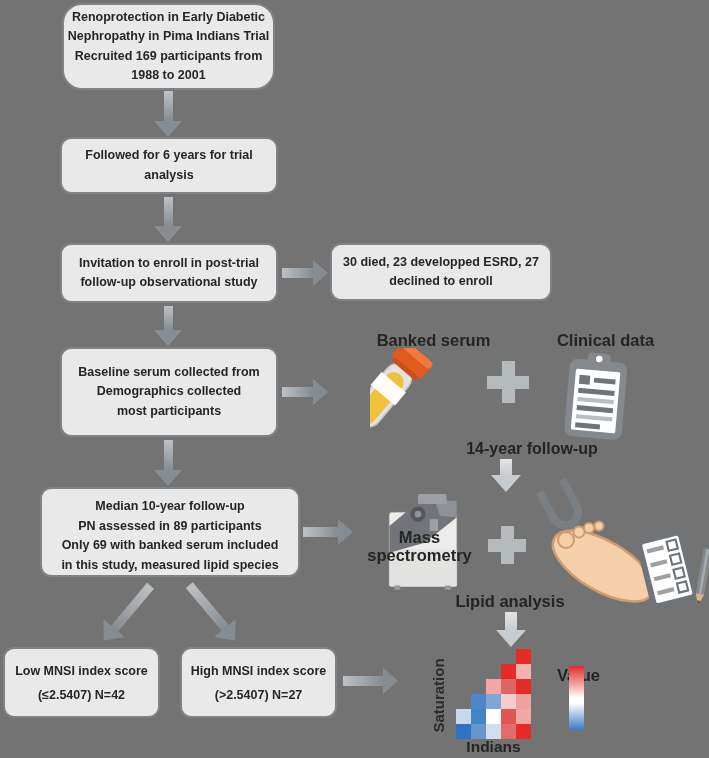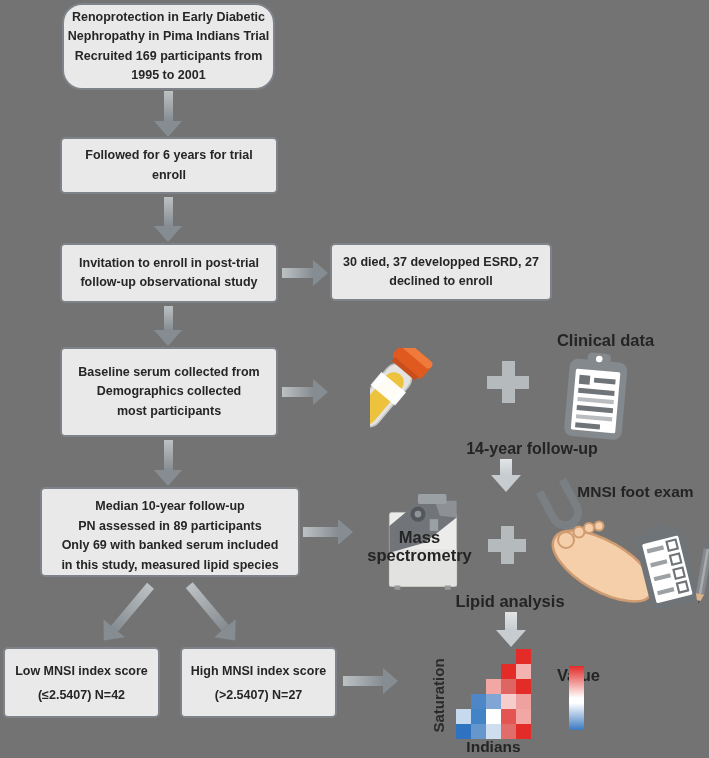--- a/index.html
+++ b/index.html
@@ -3,21 +3,21 @@
 <meta charset="utf-8">
 <style>
   html,body { margin:0; padding:0; background:#ffffff; }
   .canvas {
     position:relative; width:709px; height:758px; background:#737373;
     font-family:"Liberation Sans", sans-serif; color:#2a2a2a; overflow:hidden;
   }
   
   .box {
     position:absolute; box-sizing:border-box;
-    background:#e9e9e9; border:2px solid #7d8388; border-radius:5px;
+    background:#e9e9e9; border:2px solid #7d8388; border-radius:11px;
     display:flex; flex-direction:column; justify-content:center; align-items:center;
     font-weight:700; font-size:12.5px; line-height:19.5px; text-align:center;
     color:#262626;
   }
   .box .bline { white-space:nowrap; }
   
   .arr-v { position:absolute; width:28px; display:flex; flex-direction:column; align-items:center; }
   .arr-v .shaft { width:9px; flex:1; background:linear-gradient(#bcc1c4,#868d92); }
   .arr-v .head { width:0; height:0; border-left:14px solid transparent; border-right:14px solid transparent; border-top:16px solid #868d92; }
   .arr-h { position:absolute; height:26px; display:flex; align-items:center; }
@@ -44,35 +44,35 @@
 </style>
 </head>
 <body>
 
 <div class="canvas">
 
   <div class="box" style="left:62px;top:3px;width:213px;height:87px;border-radius:20px;">
     <div class="bline">Renoprotection in Early Diabetic</div>
     <div class="bline">Nephropathy in Pima Indians Trial</div>
     <div class="bline">Recruited 169 participants from</div>
-    <div class="bline">1995 to 2001</div>
+    <div class="bline">1988 to 2001</div>
   </div>
 
   <div class="box" style="left:60px;top:137px;width:218px;height:57px;">
     <div class="bline">Followed for 6 years for trial</div>
-    <div class="bline">enroll</div>
+    <div class="bline">analysis</div>
   </div>
 
   <div class="box" style="left:60px;top:243px;width:218px;height:60px;">
     <div class="bline">Invitation to enroll in post-trial</div>
     <div class="bline">follow-up observational study</div>
   </div>
 
   <div class="box" style="left:330px;top:243px;width:222px;height:58px;">
-    <div class="bline">30 died, 37 developped ESRD, 27</div>
+    <div class="bline">30 died, 23 developped ESRD, 27</div>
     <div class="bline">declined to enroll</div>
   </div>
 
   <div class="box" style="left:60px;top:347px;width:218px;height:90px;">
     <div class="bline">Baseline serum collected from</div>
     <div class="bline">Demographics collected</div>
     <div class="bline">most participants</div>
   </div>
 
   <div class="box" style="left:40px;top:487px;width:260px;height:90px;justify-content:flex-end;">
@@ -146,28 +146,28 @@
 
   <div class="plus" style="left:487px;top:361px;width:42px;height:42px;">
       <div class="pv"></div>
       <div class="ph"></div>
     </div>
   <div class="plus" style="left:488px;top:526px;width:38px;height:38px;">
       <div class="pv"></div>
       <div class="ph"></div>
     </div>
 
+  <div class="lbl" style="left:366px;top:331px;width:135px;font-size:16.5px;">Banked serum</div>
   <div class="lbl" style="left:553px;top:331px;width:105px;font-size:16.5px;">Clinical data</div>
   <div class="lbl" style="left:437px;top:440px;width:190px;font-size:16px;">14-year follow-up</div>
   <div class="lbl" style="left:352px;top:528px;width:135px;font-size:16.5px;line-height:18px;z-index:3;">
     <div>Mass</div>
     <div>spectrometry</div>
   </div>
   <div class="lbl" style="left:563px;top:483px;width:145px;font-size:15.5px;line-height:17px;z-index:3;">
-    <div>MNSI foot exam</div>
   </div>
   <div class="lbl" style="left:450px;top:592px;width:120px;font-size:16.5px;">Lipid analysis</div>
 
   <svg style="position:absolute;left:370px;top:348px;z-index:2;" width="118" height="100" viewBox="0 0 118 100">
     <g transform="rotate(40 34 22)">
       <rect x="20" y="18" width="28" height="74" rx="14" fill="#e3e3e1" stroke="#c3c3c1" stroke-width="1.5"></rect>
       <rect x="24" y="28" width="20" height="62" rx="10" fill="#edc23d"></rect>
       <rect x="18" y="38" width="32" height="17" fill="#ffffff" opacity="0.95"></rect>
       <rect x="15" y="-2" width="38" height="22" rx="5" fill="#e05a20"></rect>
       <rect x="15" y="-2" width="38" height="8" rx="4" fill="#ef7a3c"></rect>

